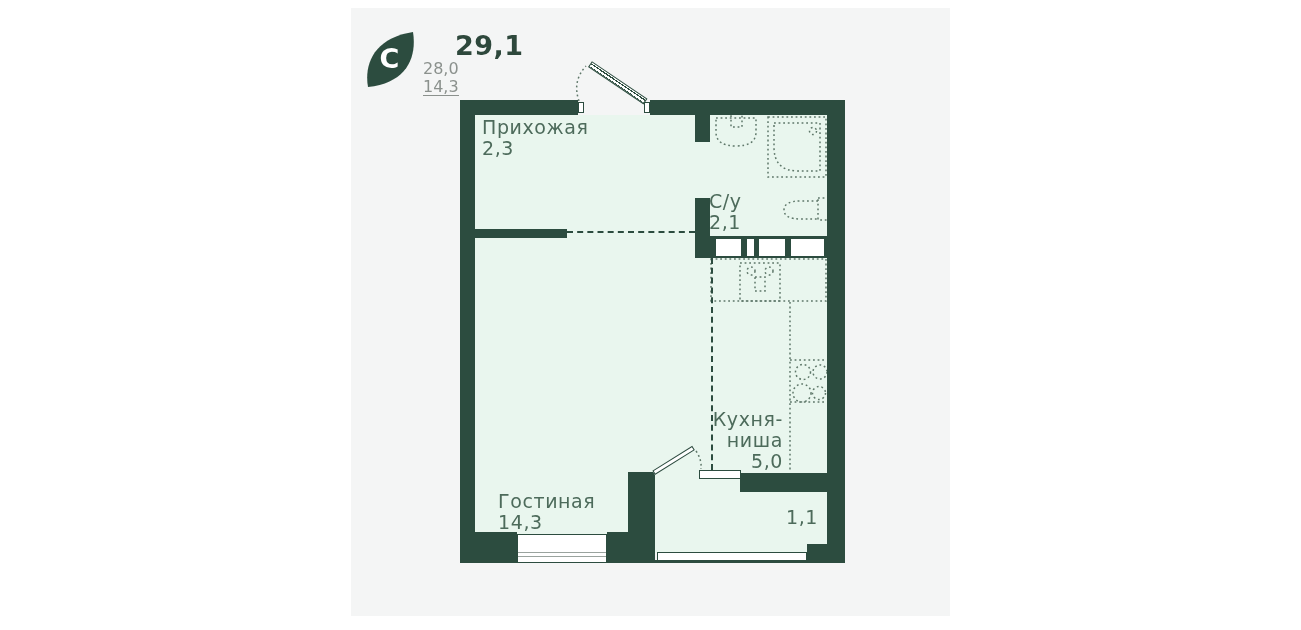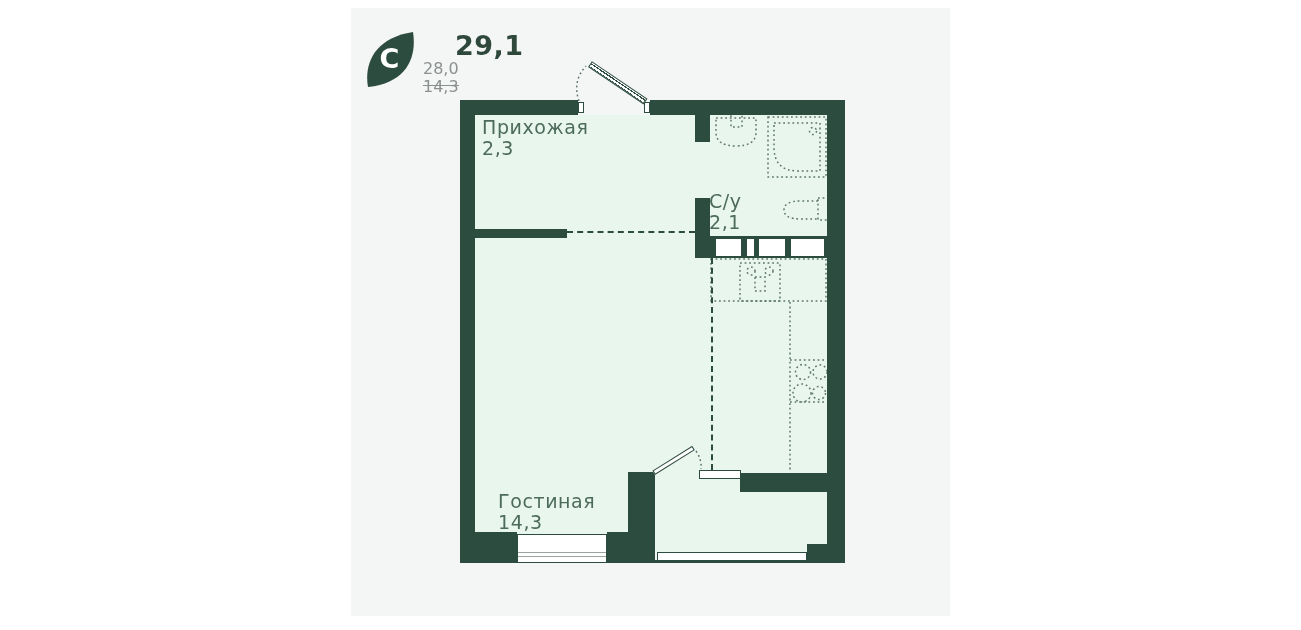--- a/index.html
+++ b/index.html
@@ -7,21 +7,21 @@
         font-family:"DejaVu Sans","Liberation Sans",sans-serif;}
   .card{position:absolute;left:351px;top:8px;width:599px;height:608px;background:#f4f5f5;}
   
   .logo{position:absolute;left:366px;top:30px;width:50px;height:60px;}
   .logo svg{position:absolute;left:0;top:0;}
   .logo-letter{position:absolute;left:0;top:13px;width:47px;text-align:center;
                color:#ffffff;font-size:27px;font-weight:bold;}
   .stat-main{position:absolute;left:446px;top:30px;font-size:27px;font-weight:bold;
              color:#2e483c;letter-spacing:.5px;margin-left:9px;}
   .stat-2{position:absolute;left:423px;top:59px;font-size:16px;color:#8b918d;
-          border-bottom:1.5px solid #8b918d;padding-bottom:7px;}
+          border-bottom:1.5px solid #8b918d;padding-bottom:17px;}
   .stat-3{position:absolute;left:423px;top:77px;font-size:16px;color:#8b918d;}
   
   .plan{position:absolute;left:460px;top:100px;width:380px;height:463px;}
   .interior{position:absolute;left:15px;top:15px;width:352px;height:438px;background:#e9f6ee;}
   .wall{position:absolute;background:#2c4c3f;}
   .white{position:absolute;background:#ffffff;box-sizing:border-box;}
   .jamb{border:1px solid #2c4c3f;}
   .winline{position:absolute;background:#9aa39e;height:1px;}
   .hdash{position:absolute;border-top:2px dashed #2c4c3f;height:0;}
   .vdash{position:absolute;border-left:2px dashed #2c4c3f;width:0;}
@@ -125,20 +125,26 @@
     <div class="white jamb" style="left:197px;top:452px;width:150px;height:9px"></div>
 
     <div class="room-label" style="left:22px;top:17px">
       <div>Прихожая</div>
       <div>2,3</div>
     </div>
     <div class="room-label" style="left:249px;top:91px">
       <div>С/у</div>
       <div>2,1</div>
     </div>
+    <div class="room-label ra" style="left:180px;top:309px;width:143px">
+      <div>Кухня-</div>
+      <div>ниша</div>
+      <div>5,0</div>
+    </div>
     <div class="room-label" style="left:38px;top:391px">
       <div>Гостиная</div>
       <div>14,3</div>
     </div>
     <div class="room-label ra" style="left:140px;top:407px;width:218px">
+      <div>1,1</div>
     </div>
   </div>
 </div>
 
 </body></html>

